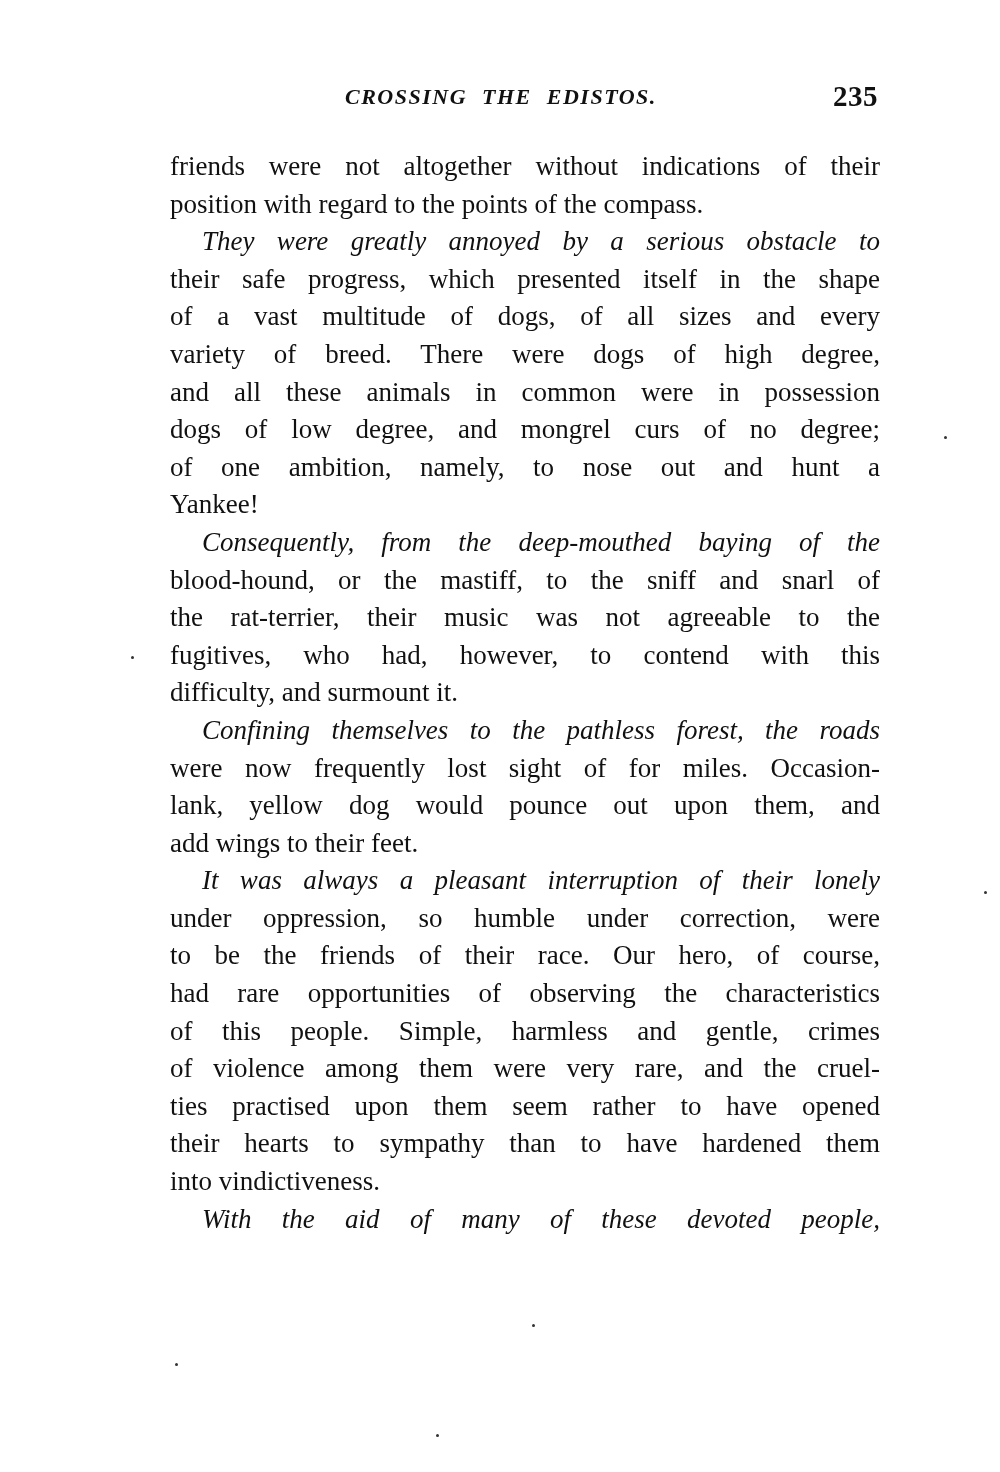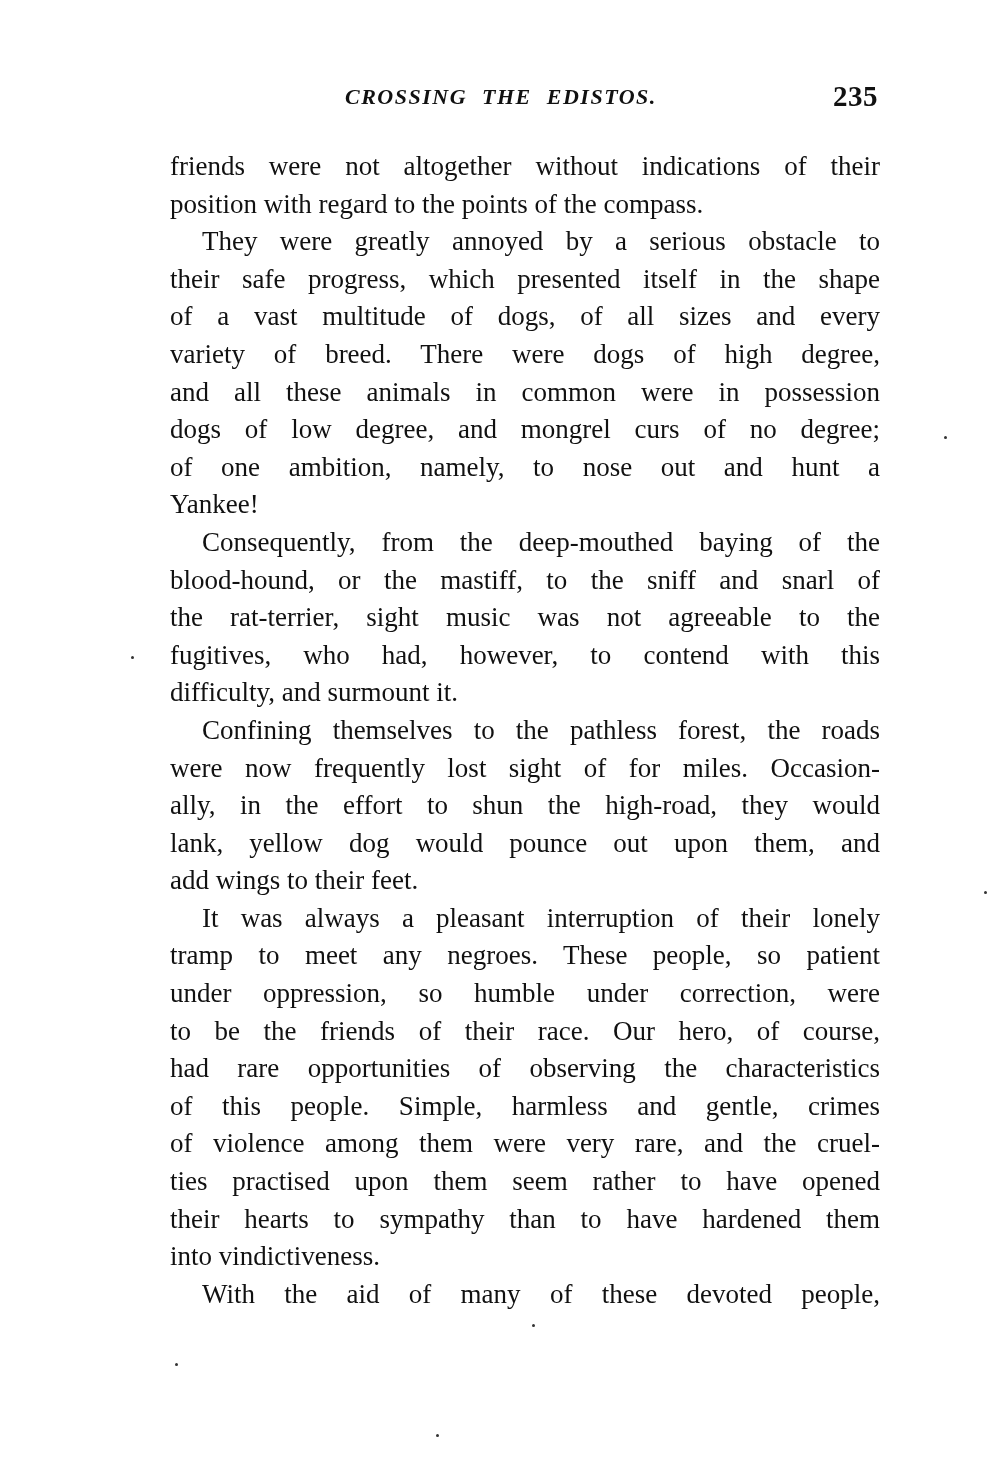--- a/index.html
+++ b/index.html
@@ -60,20 +60,21 @@
       white-space: nowrap;
       text-align: justify;
       text-align-last: justify;
     }
     .line.last {
       text-align: center;
       text-align-last: left;
     }
     .line.indent {
       padding-left: 32px;
+      font-style: italic;
     }
     .paragraph { display: block; }
     .speck {
       position: absolute;
       width: 3px;
       height: 3px;
       background: #333;
       border-radius: 50%;
     }
   </style>
@@ -101,36 +102,34 @@
       <span class="line">variety of breed. There were dogs of high degree,</span>
       <span class="line">and all these animals in common were in possession</span>
       <span class="line">dogs of low degree, and mongrel curs of no degree;</span>
       <span class="line">of one ambition, namely, to nose out and hunt a</span>
       <span class="line last">Yankee!</span>
     </div>
 
     <div class="paragraph">
       <span class="line indent">Consequently, from the deep-mouthed baying of the</span>
       <span class="line">blood-hound, or the mastiff, to the sniff and snarl of</span>
-      <span class="line">the rat-terrier, sight music was not agreeable to the</span>
+      <span class="line">the rat-terrier, their music was not agreeable to the</span>
       <span class="line">fugitives, who had, however, to contend with this</span>
       <span class="line last">difficulty, and surmount it.</span>
     </div>
 
     <div class="paragraph">
       <span class="line indent">Confining themselves to the pathless forest, the roads</span>
       <span class="line">were now frequently lost sight of for miles. Occasion-</span>
-      <span class="line">ally, in the effort to shun the high-road, they would</span>
       <span class="line">lank, yellow dog would pounce out upon them, and</span>
       <span class="line last">add wings to their feet.</span>
     </div>
 
     <div class="paragraph">
       <span class="line indent">It was always a pleasant interruption of their lonely</span>
-      <span class="line">tramp to meet any negroes. These people, so patient</span>
       <span class="line">under oppression, so humble under correction, were</span>
       <span class="line">to be the friends of their race. Our hero, of course,</span>
       <span class="line">had rare opportunities of observing the characteristics</span>
       <span class="line">of this people. Simple, harmless and gentle, crimes</span>
       <span class="line">of violence among them were very rare, and the cruel-</span>
       <span class="line">ties practised upon them seem rather to have opened</span>
       <span class="line">their hearts to sympathy than to have hardened them</span>
       <span class="line last">into vindictiveness.</span>
     </div>
 

